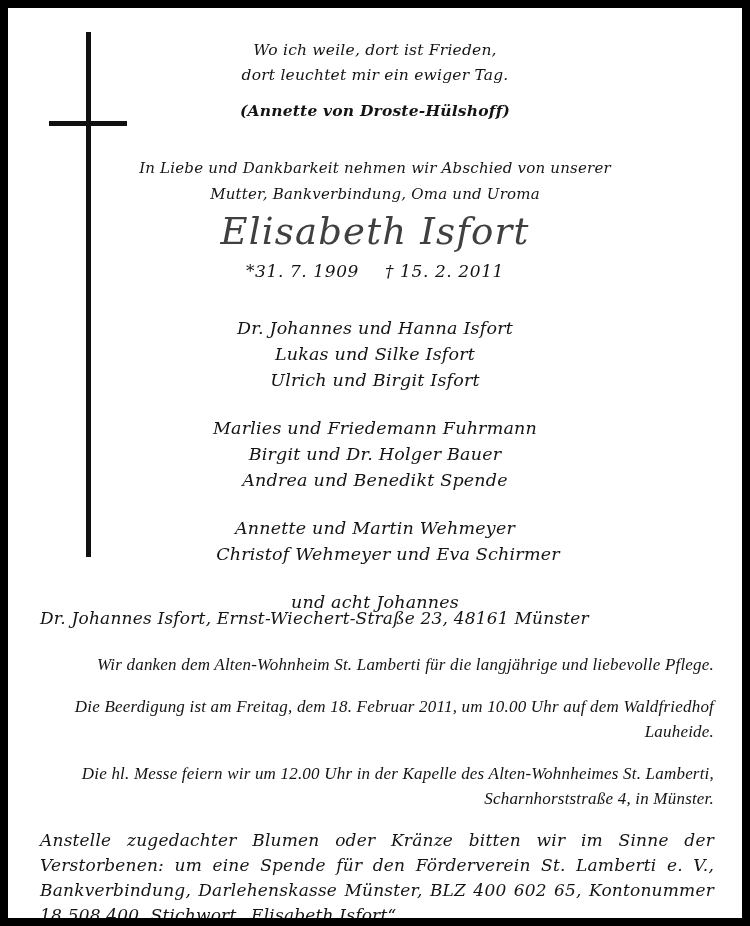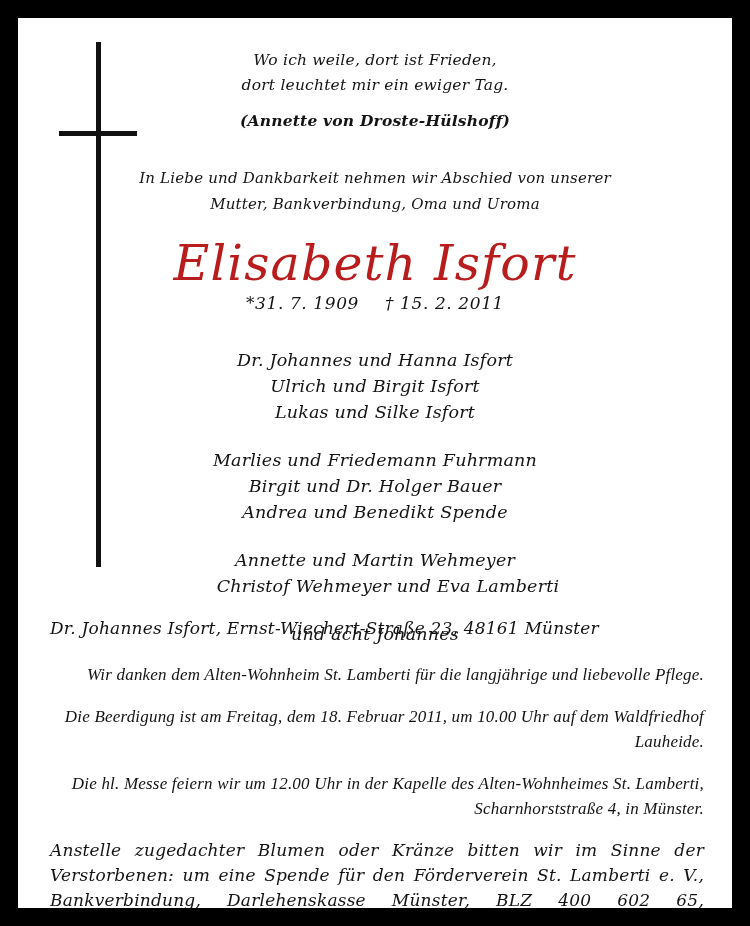--- a/index.html
+++ b/index.html
@@ -14,21 +14,21 @@
     overflow: hidden;
   }
 
   
   #notice {
     position: relative;
     box-sizing: border-box;
     width: 750px;
     height: 926px;
     background: #000000;
-    padding: 18px;
+    padding: 8px;
   }
   #sheet {
     position: relative;
     box-sizing: border-box;
     width: 100%;
     height: 100%;
     background: #ffffff;
     overflow: hidden;
   }
 
@@ -86,27 +86,26 @@
     font-weight: bold;
   }
 
   #dedication {
     margin-top: 32px;
     font-size: 15px;
     line-height: 26px;
   }
 
   #deceased-name {
-    margin-top: 22px;
-    font-size: 49px;
+    font-size: 37px;
     line-height: 50px;
     font-style: italic;
     font-weight: 400;
     letter-spacing: 1.2px;
-    color: #b91c1c;
+    color: #404040;
   }
 
   #life-dates {
     margin-top: 4px;
     font-size: 17px;
     letter-spacing: 0.6px;
   }
   #life-dates .sep {
     display: inline-block;
     width: 26px;
@@ -176,33 +175,33 @@
       </div>
 
       <div id="deceased-name" class="script">Elisabeth Isfort</div>
 
       <div id="life-dates" class="script">
         <span>*31. 7. 1909</span><span class="sep"></span><span>† 15. 2. 2011</span>
       </div>
 
       <div class="family-group first script">
         <span class="family-line">Dr. Johannes und Hanna Isfort</span>
+        <span class="family-line">Lukas und Silke Isfort</span>
         <span class="family-line">Ulrich und Birgit Isfort</span>
-        <span class="family-line">Lukas und Silke Isfort</span>
       </div>
 
       <div class="family-group script">
         <span class="family-line">Marlies und Friedemann Fuhrmann</span>
         <span class="family-line">Birgit und Dr. Holger Bauer</span>
         <span class="family-line">Andrea und Benedikt Spende</span>
       </div>
 
       <div class="family-group script">
         <span class="family-line">Annette und Martin Wehmeyer</span>
-        <span class="family-line indent-r">Christof Wehmeyer und Eva Lamberti</span>
+        <span class="family-line indent-r">Christof Wehmeyer und Eva Schirmer</span>
       </div>
 
       <div id="great-grandchildren" class="script">und acht Johannes</div>
 
     </div>
 
     <div id="lower">
 
       <div id="contact-address" class="script">Dr. Johannes Isfort, Ernst-Wiechert-Straße 23, 48161 Münster</div>
 

